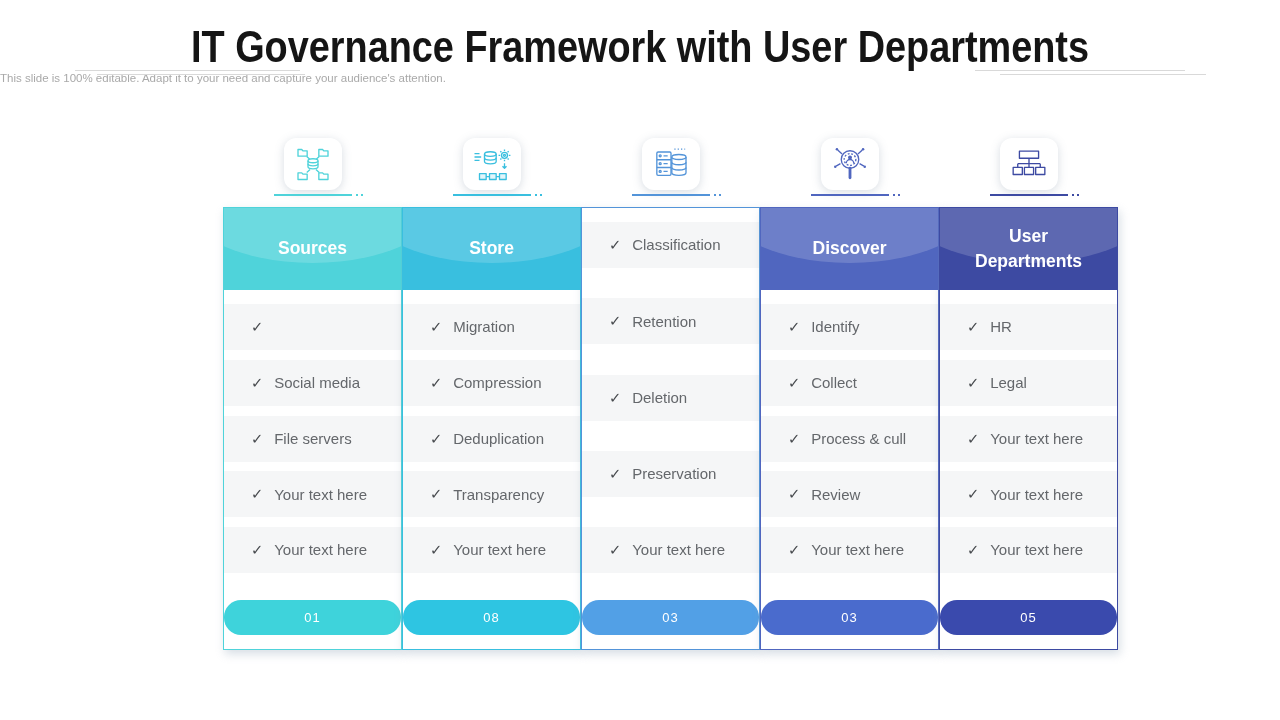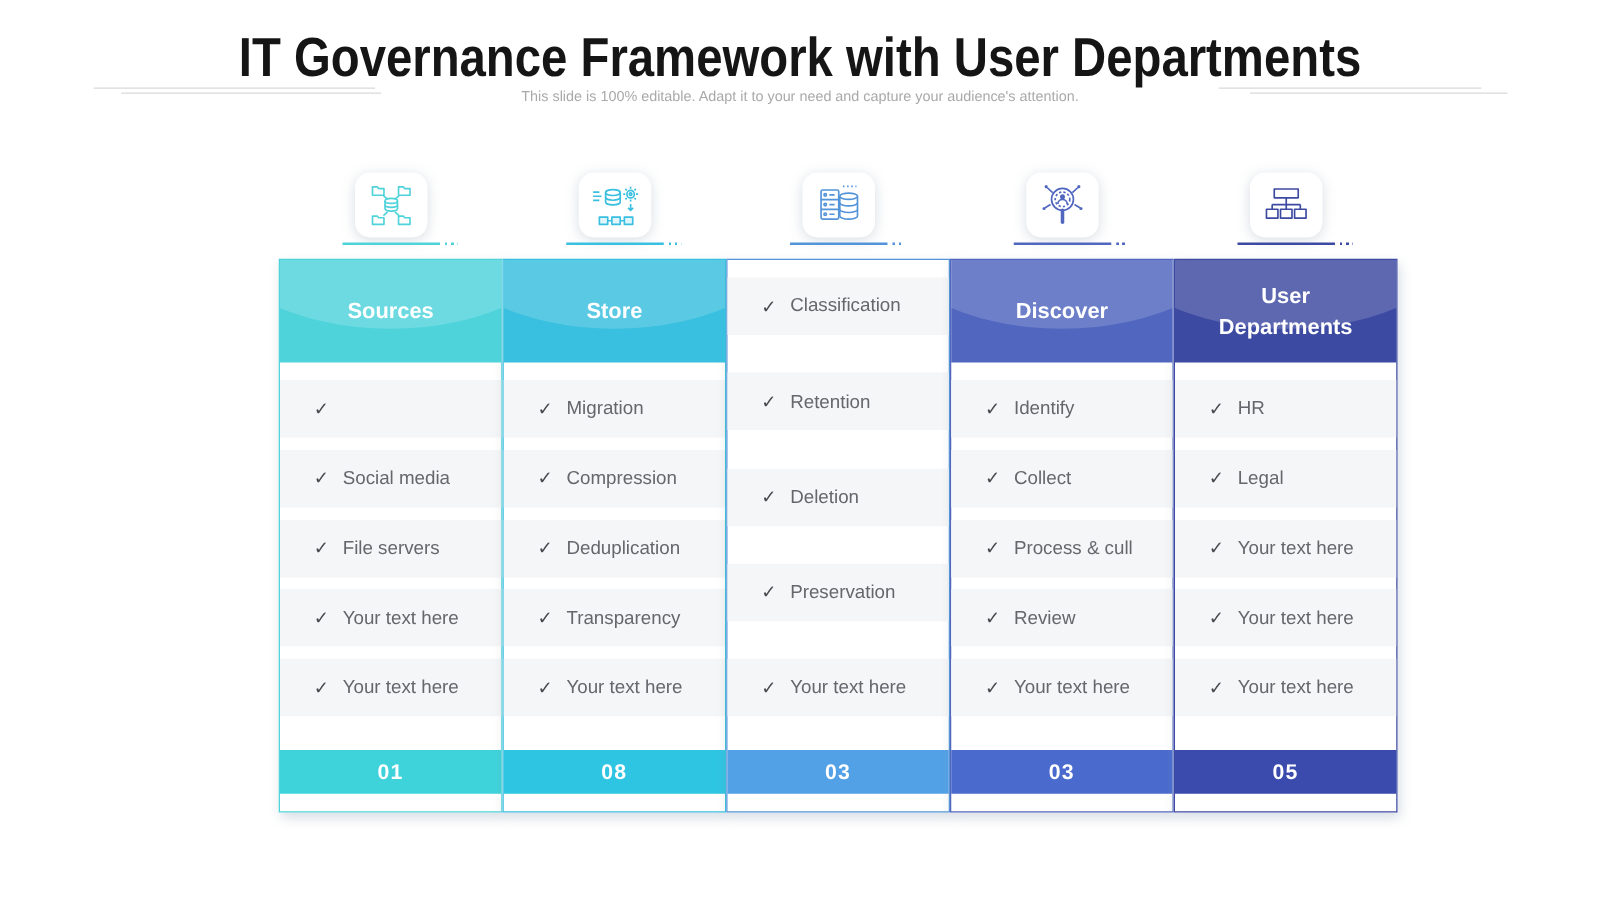--- a/index.html
+++ b/index.html
@@ -2,21 +2,21 @@
 <html><head>
 <meta charset="utf-8">
 <style>
   html,body{margin:0;padding:0;background:#fff;}
   .slide{position:relative;width:1280px;height:720px;background:#ffffff;overflow:hidden;
          font-family:"Liberation Sans",sans-serif;}
 
   
   .title{margin:0;padding-top:25px;text-align:center;font-size:44px;font-weight:700;
          color:#151515;transform:scaleX(.86);line-height:1.0;white-space:nowrap;}
-  .subtitle{margin-top:3px;text-align:center;font-size:11.5px;color:#a9a9a9;}
+  .subtitle{margin-top:3px;font-size:11.5px;color:#a9a9a9;}
   .deco{position:absolute;height:1px;background:#d9d9d9;}
   .deco.l1{left:75px;top:70px;width:225px;}
   .deco.l2{left:97px;top:74px;width:208px;}
   .deco.r1{left:975px;top:70px;width:210px;}
   .deco.r2{left:1000px;top:74px;width:206px;}
 
   
   .board{position:absolute;left:162px;top:138px;width:956px;display:flex;justify-content:flex-end;}
   .col{width:179px;display:flex;flex-direction:column;align-items:center;}
 
@@ -37,22 +37,22 @@
   .head::before{content:'';position:absolute;left:-30%;top:-118%;width:160%;height:185%;
         border-radius:50%;background:rgba(255,255,255,.17);}
   .head span{position:relative;padding:0 20px;}
 
   .list{flex:1;display:flex;flex-direction:column;justify-content:space-between;padding:14px 0 27px;}
   .item{min-height:46px;background:#f5f6f7;display:flex;align-items:center;
         padding:3px 6px 3px 27px;color:#64676b;font-size:15px;box-sizing:border-box;}
   .chk{color:#46494d;margin-right:11px;font-size:14.5px;}
   .txt{white-space:pre-line;line-height:1.55;}
 
-  .num{flex:0 0 35px;background:var(--footer);color:#fff;font-weight:700;font-size:17px;
-       letter-spacing:1px;display:flex;align-items:center;justify-content:center;}
+  .num{flex:0 0 35px;background:var(--footer);color:#fff;font-weight:400;font-size:13px;
+       letter-spacing:1px;display:flex;align-items:center;justify-content:center;border-radius:17px;}
 </style>
 </head>
 <body>
 
 <div class="slide">
 
   <h1 class="title">IT Governance Framework with User Departments</h1>
   <div class="subtitle">This slide is 100% editable. Adapt it to your need and capture your audience's attention.</div>
   <div class="deco l1"></div>
   <div class="deco l2"></div>

